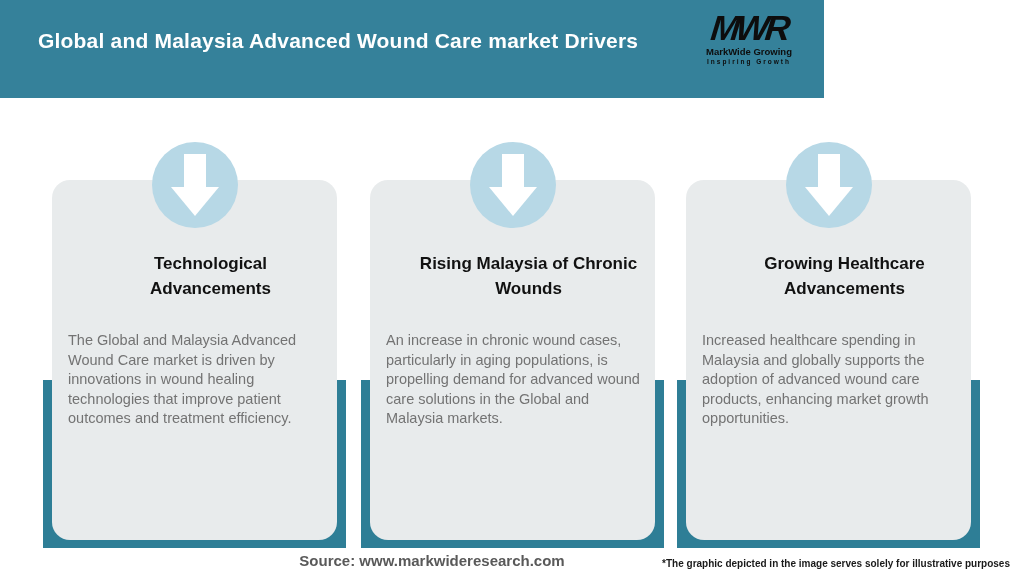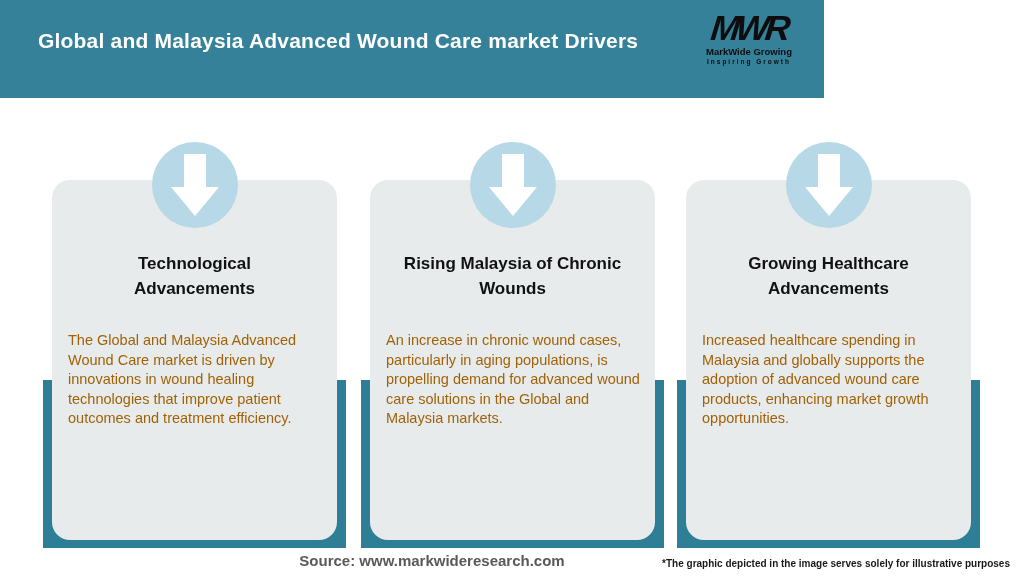--- a/index.html
+++ b/index.html
@@ -62,30 +62,30 @@
   .arrow-down { position: absolute; left: 50%; top: 12px; transform: translateX(-50%); width: 48px; }
   .arrow-shaft { width: 22px; height: 33px; background: #ffffff; margin: 0 auto; }
   .arrow-head {
     width: 0; height: 0; margin: 0 auto;
     border-left: 24px solid transparent;
     border-right: 24px solid transparent;
     border-top: 29px solid #ffffff;
   }
 
   .card-title {
-    position: absolute; top: 72px; left: 0;
+    position: absolute; top: 72px; left: 16px;
     width: 285px; padding: 0 26px; box-sizing: border-box;
     text-align: center;
     font-size: 17px; font-weight: bold; color: #111111;
     line-height: 1.45;
   }
   .card-body {
     position: absolute; top: 151px; left: 16px; right: 13px;
     font-size: 14.5px; line-height: 19.5px;
-    color: #a16207; text-align: left;
+    color: #737373; text-align: left;
   }
 
   
   .footer-source {
     position: absolute; left: 0; top: 552px;
     width: 864px; text-align: center;
     font-size: 15px; font-weight: bold; color: #595959;
   }
   .footer-disclaimer {
     position: absolute; right: 14px; top: 558px;

